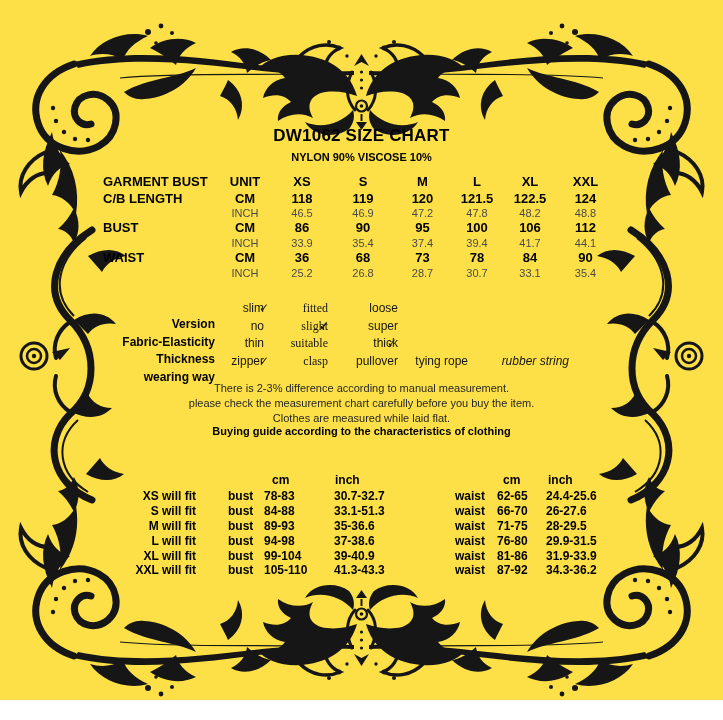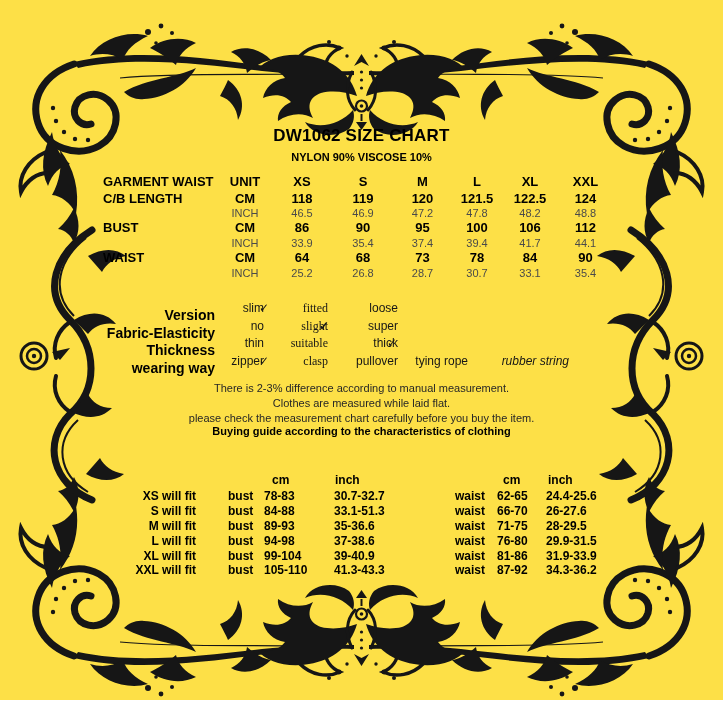--- a/index.html
+++ b/index.html
@@ -17,22 +17,22 @@
   .size-grid { position:absolute; left:103px; top:173px; display:grid;
                grid-template-columns:115px 54px 60px 62px 57px 52px 54px 57px;
                grid-template-rows:17px 16px 13px 17px 13px 17px 13px; }
   .size-grid > div { display:flex; align-items:center; justify-content:center; white-space:nowrap; }
   .size-grid .lft { justify-content:flex-start; }
   .bld { font-weight:bold; font-size:13px; color:#000; }
   .gry { font-size:11px; color:#4a4a4a; }
 
   .attrs { position:absolute; left:80px; top:300px; width:560px; }
   .attr-row { position:relative; height:17.5px; }
-  .attr-label { position:absolute; left:0; top:7px; width:135px; text-align:right;
-                font-weight:bold; font-size:14px; line-height:17.5px; }
+  .attr-label { position:absolute; left:0; top:16px; width:135px; text-align:right;
+                font-weight:bold; font-size:12px; line-height:17.5px; }
   .slot { position:absolute; top:0; text-align:right; font-size:12px; line-height:17.5px; color:#161616; }
   .s1 { left:144px; width:40px; } .s2 { left:200px; width:48px;font-family:Liberation Serif, serif; }
   .s3 { left:266px; width:52px; } .s4 { left:328px; width:60px; }
   .s5 { left:405px; width:84px;font-style:italic; }
   .check { position:absolute; left:calc(50% + 15px); top:0; font-size:12px; font-weight:bold; color:#161616; }
 
   .notes { position:absolute; top:381px; left:0; width:100%; text-align:center;
            font-size:11px; color:#262626; line-height:15px; }
   .bg-title { position:absolute; top:425px; left:0; width:100%; text-align:center;
               font-size:11px; font-weight:bold; }
@@ -123,21 +123,21 @@
     </g>
     <use href="#fl-crown" transform="translate(0,720) scale(1,-1)"></use>
   </svg>
 
   <div class="content">
 
     <div class="title">DW1062 SIZE CHART</div>
     <div class="subtitle">NYLON 90% VISCOSE 10%</div>
 
     <div class="size-grid">
-      <div class="bld lft">GARMENT WAIST</div>
+      <div class="bld lft">GARMENT BUST</div>
       <div class="bld">UNIT</div>
       <div class="bld">XS</div>
       <div class="bld">S</div>
       <div class="bld">M</div>
       <div class="bld">L</div>
       <div class="bld">XL</div>
       <div class="bld">XXL</div>
 
       <div class="bld lft">C/B LENGTH</div>
       <div class="bld">CM</div>
@@ -170,21 +170,21 @@
       <div class="gry">INCH</div>
       <div class="gry">33.9</div>
       <div class="gry">35.4</div>
       <div class="gry">37.4</div>
       <div class="gry">39.4</div>
       <div class="gry">41.7</div>
       <div class="gry">44.1</div>
 
       <div class="bld lft">WAIST</div>
       <div class="bld">CM</div>
-      <div class="bld">64</div>
+      <div class="bld">36</div>
       <div class="bld">68</div>
       <div class="bld">73</div>
       <div class="bld">78</div>
       <div class="bld">84</div>
       <div class="bld">90</div>
 
       <div></div>
       <div class="gry">INCH</div>
       <div class="gry">25.2</div>
       <div class="gry">26.8</div>
@@ -218,22 +218,22 @@
         <span class="slot s1"><span>zipper</span><span class="check">✓</span></span>
         <span class="slot s2"><span>clasp</span></span>
         <span class="slot s3"><span>pullover</span></span>
         <span class="slot s4"><span>tying rope</span></span>
         <span class="slot s5"><span>rubber string</span></span>
       </div>
     </div>
 
     <div class="notes">
       <div>There is 2-3% difference according to manual measurement.</div>
+      <div>please check the measurement chart carefully before you buy the item.</div>
       <div>Clothes are measured while laid flat.</div>
-      <div>please check the measurement chart carefully before you buy the item.</div>
     </div>
 
     <div class="bg-title">Buying guide according to the characteristics of clothing</div>
 
     <div class="bg-grid">
       <div></div>
       <div></div>
       <div></div>
       <div class="pl8">cm</div>
       <div class="pl1">inch</div>

